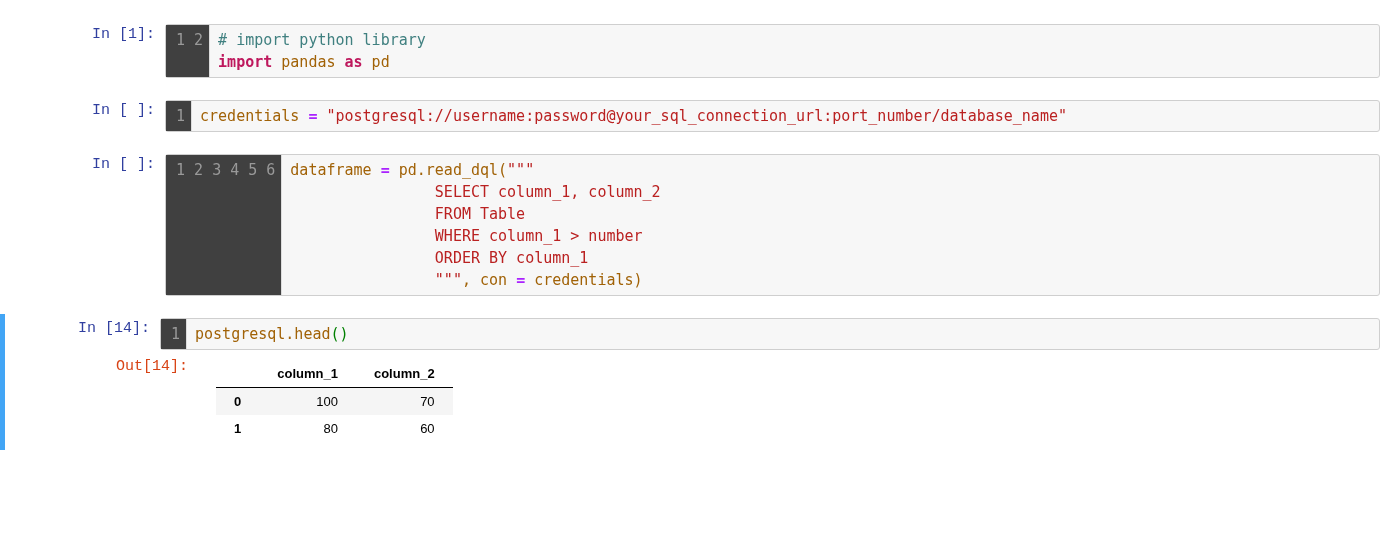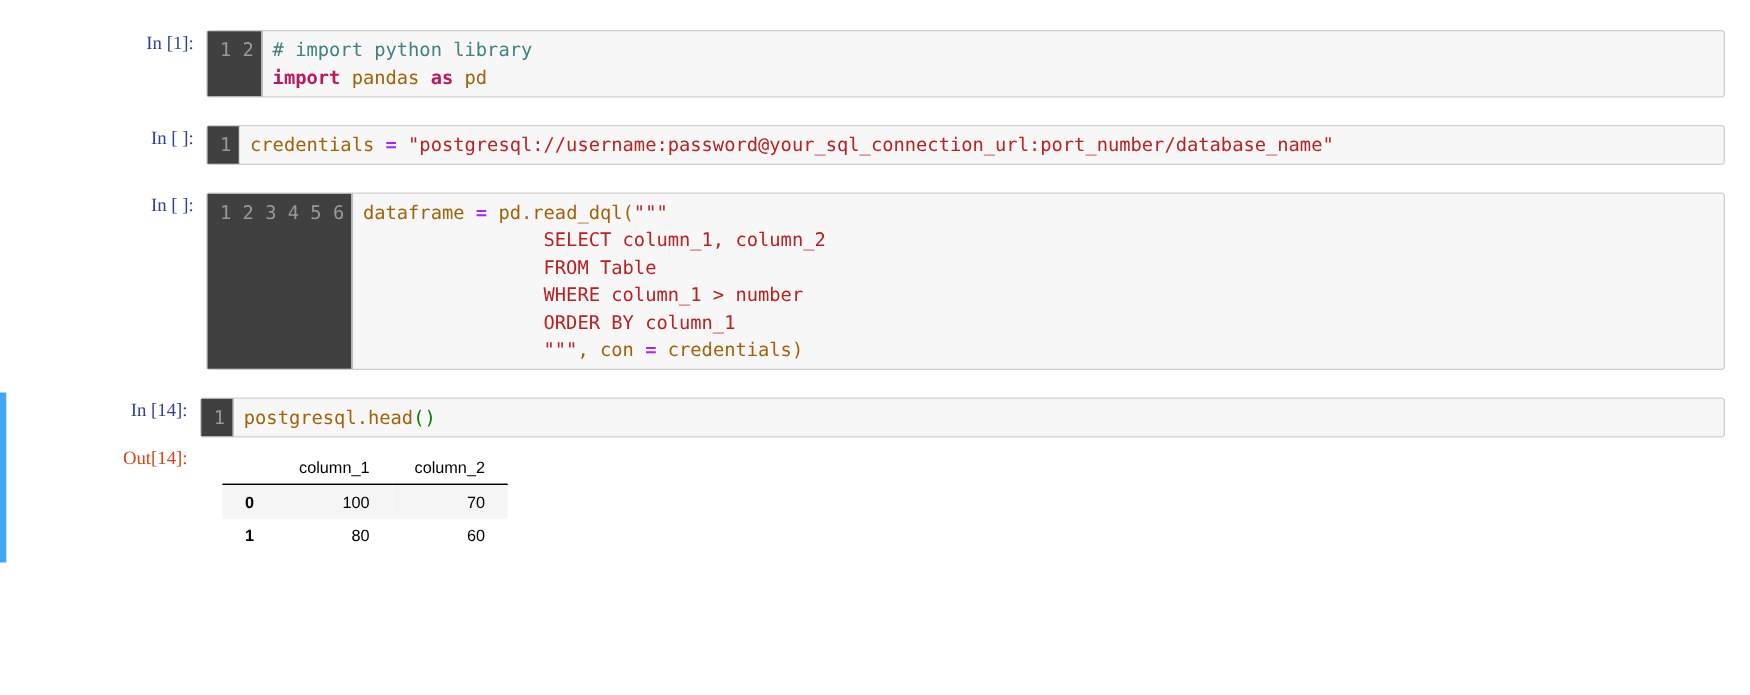--- a/index.html
+++ b/index.html
@@ -16,29 +16,30 @@
     padding: 4px 0;
     border-left: 5px solid transparent;
   }
   .cell.selected {
     border-left: 5px solid #42A5F5;
   }
   .prompt {
     width: 150px;
     text-align: right;
     padding-right: 10px;
-    font-family: Liberation Serif, serif;
+    font-family: Liberation Mono, monospace;
     font-size: 15px;
     line-height: 22px;
     color: #303F9F;
     user-select: none;
     flex-shrink: 0;
   }
   .prompt.out {
     color: #D84315;
+    margin-left: 38px;
   }
   .input-area {
     flex: 1;
     border: 1px solid #cfcfcf;
     border-radius: 3px;
     background: #f7f7f7;
     display: flex;
     margin-right: 20px;
   }
   .gutter {
@@ -74,21 +75,21 @@
     border-collapse: collapse;
     font-size: 13px;
     margin-left: 10px;
   }
   table.df th, table.df td {
     padding: 6px 18px;
     text-align: right;
   }
   table.df thead th {
     border-bottom: 1px solid #000;
-    font-weight: normal;
+    font-weight: bold;
   }
   table.df tbody th {
     font-weight: bold;
   }
   table.df tbody tr:nth-child(odd) {
     background: #f5f5f5;
   }
   table.df thead th:first-child {
     border-bottom: 1px solid #000;
   }

